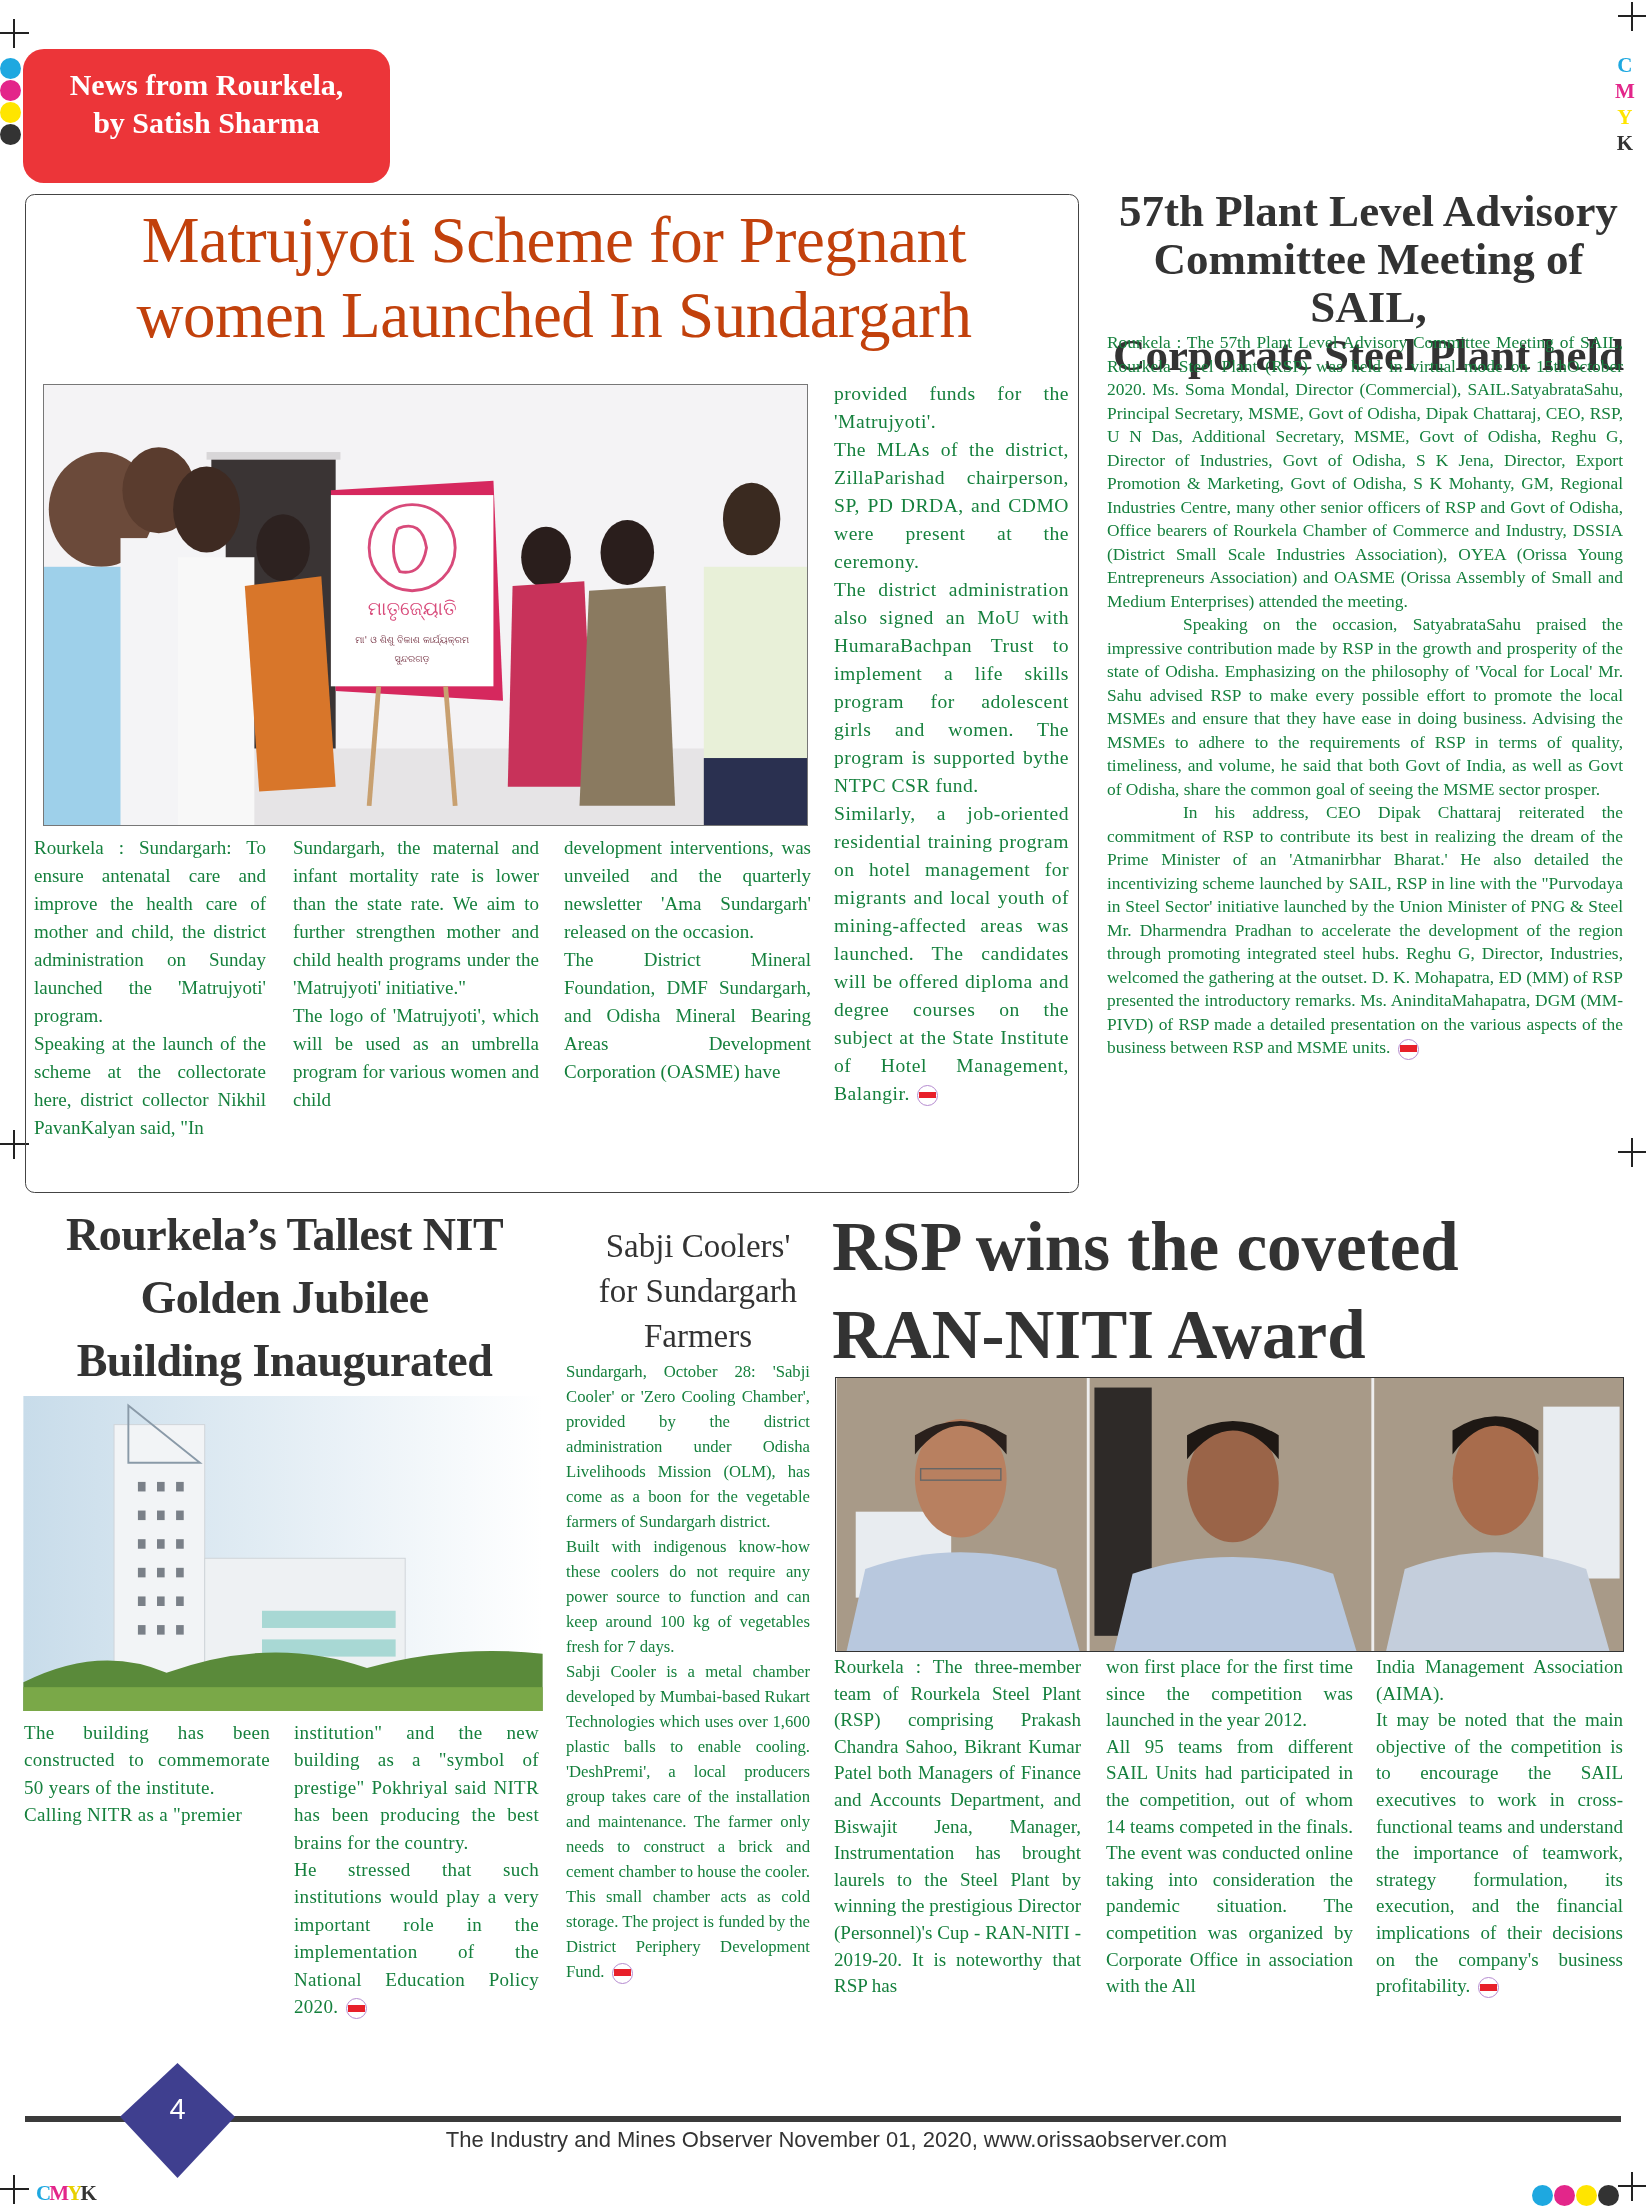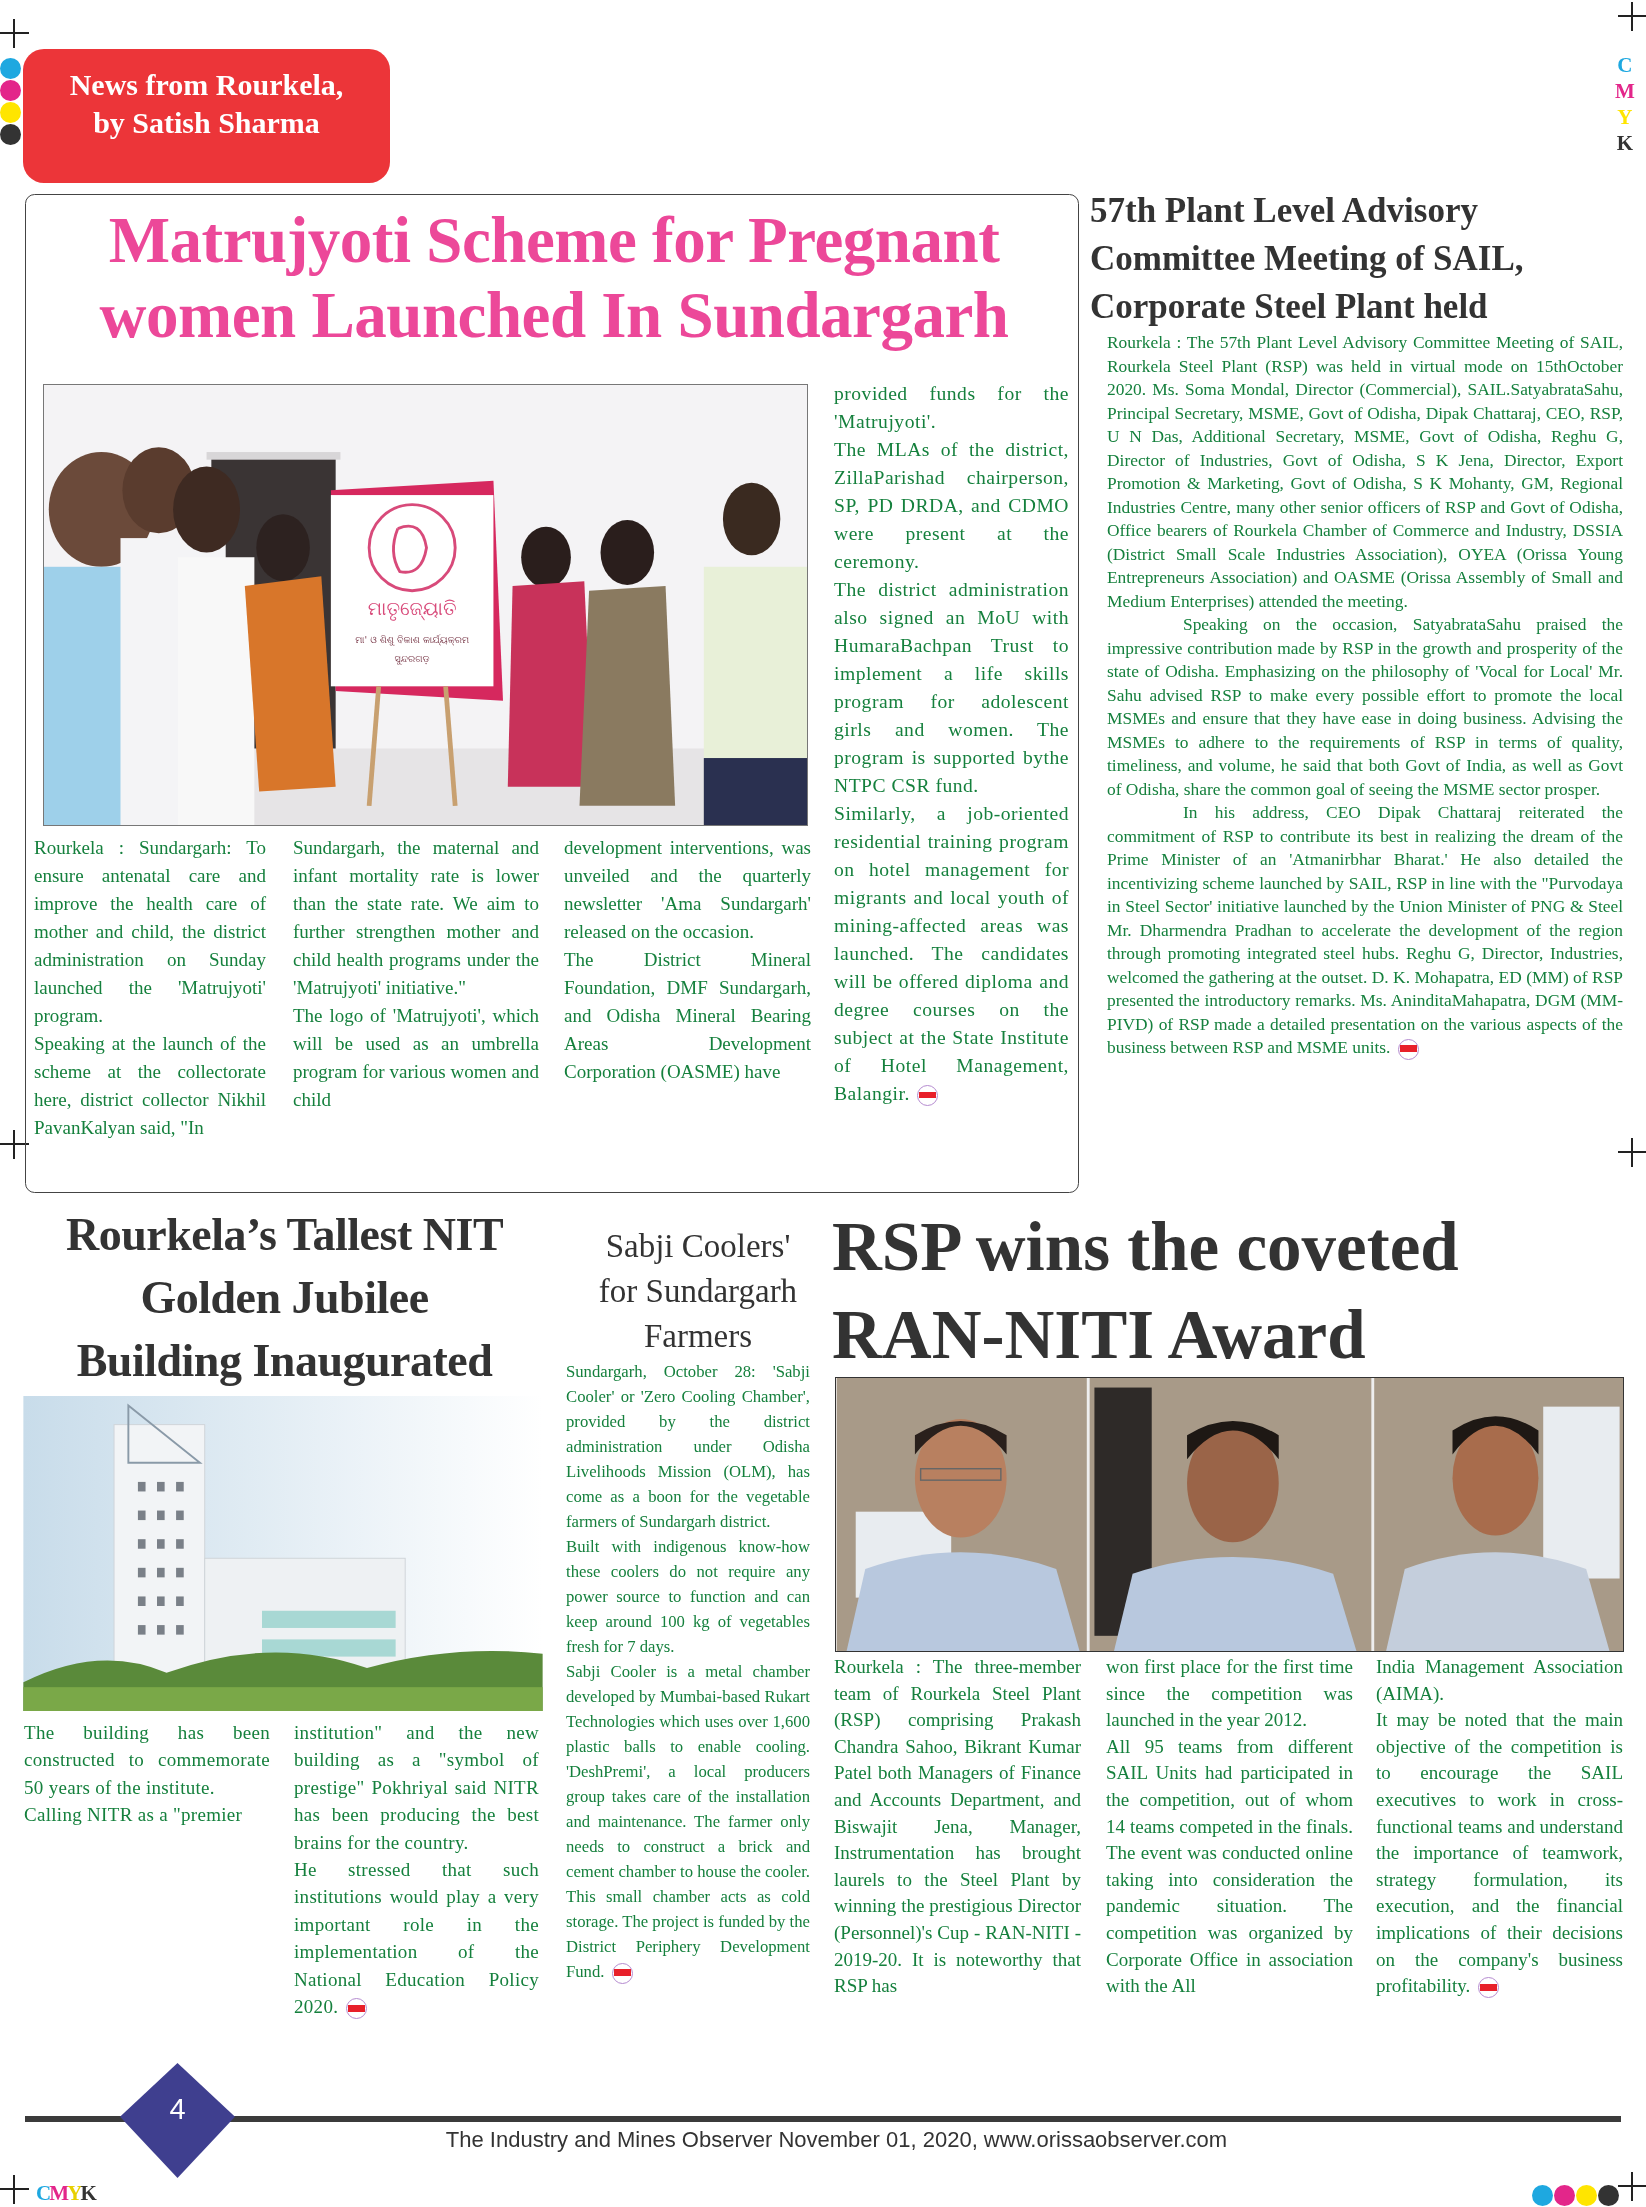--- a/index.html
+++ b/index.html
@@ -15,28 +15,28 @@
 
   .dot { position: absolute; width: 21px; height: 21px; border-radius: 50%; }
 
   
   .badge { left: 23px; top: 49px; width: 367px; height: 134px; background: #ec3539; border-radius: 21px; color: #fff; text-align: center; font-weight: bold; font-size: 30px; line-height: 38px; padding-top: 17px; }
 
   .cmyk-top { right: 7.6px; top: 52px; width: 29px; text-align: center; font-weight: bold; font-size: 21px; line-height: 26px; }
 
   
   .box1 { left: 25px; top: 194px; width: 1054px; height: 999px; border: 1.9px solid #444; border-radius: 9.6px; }
-  .h1 { left: 38px; top: 203px; width: 1032px; text-align: center; font-weight: bold; font-size: 65px; line-height: 75px; color: #ec4899; letter-spacing: -0.5px; }
+  .h1 { left: 38px; top: 203px; width: 1032px; text-align: center; font-weight: normal; font-size: 65px; line-height: 75px; color: #c2410c; letter-spacing: -0.5px; }
 
   .photo { position: absolute; overflow: hidden; }
 
   .col { position: absolute; font-size: 19px; line-height: 28px; text-align: justify; color: #15803d; }
   .col p { margin: 0; }
 
-  .h2 { left: 1090px; top: 187px; width: 557px; text-align: left; font-weight: bold; font-size: 35px; line-height: 48px; color: #333; }
+  .h2 { left: 1090px; top: 187px; width: 557px; text-align: center; font-weight: bold; font-size: 45px; line-height: 48px; color: #333; }
   .rcol { left: 1107px; top: 331px; width: 516px; font-size: 17.4px; line-height: 23.5px; text-align: justify; }
   .rcol .indent { text-indent: 76px; }
 
   .h3 { left: 19px; top: 1203px; width: 531px; text-align: center; font-weight: bold; font-size: 46px; line-height: 63px; color: #333; letter-spacing: -0.5px; }
   .h4 { left: 564px; top: 1224px; width: 268px; text-align: center; font-size: 33px; line-height: 45px; color: #333; }
   .h5 { left: 832px; top: 1203px; width: 815px; font-weight: bold; font-size: 69px; line-height: 88px; color: #333; }
 
   .endmark { display: inline-block; width: 21px; height: 21px; border-radius: 50%; border: 1.9px solid #b58bd0; background: #fff; position: relative; vertical-align: middle; margin-left: 7.6px; }
   .endmark::after { content: ""; position: absolute; left: 1px; right: 1px; top: 5.7px; height: 6.7px; background: #e8202a; }
 

